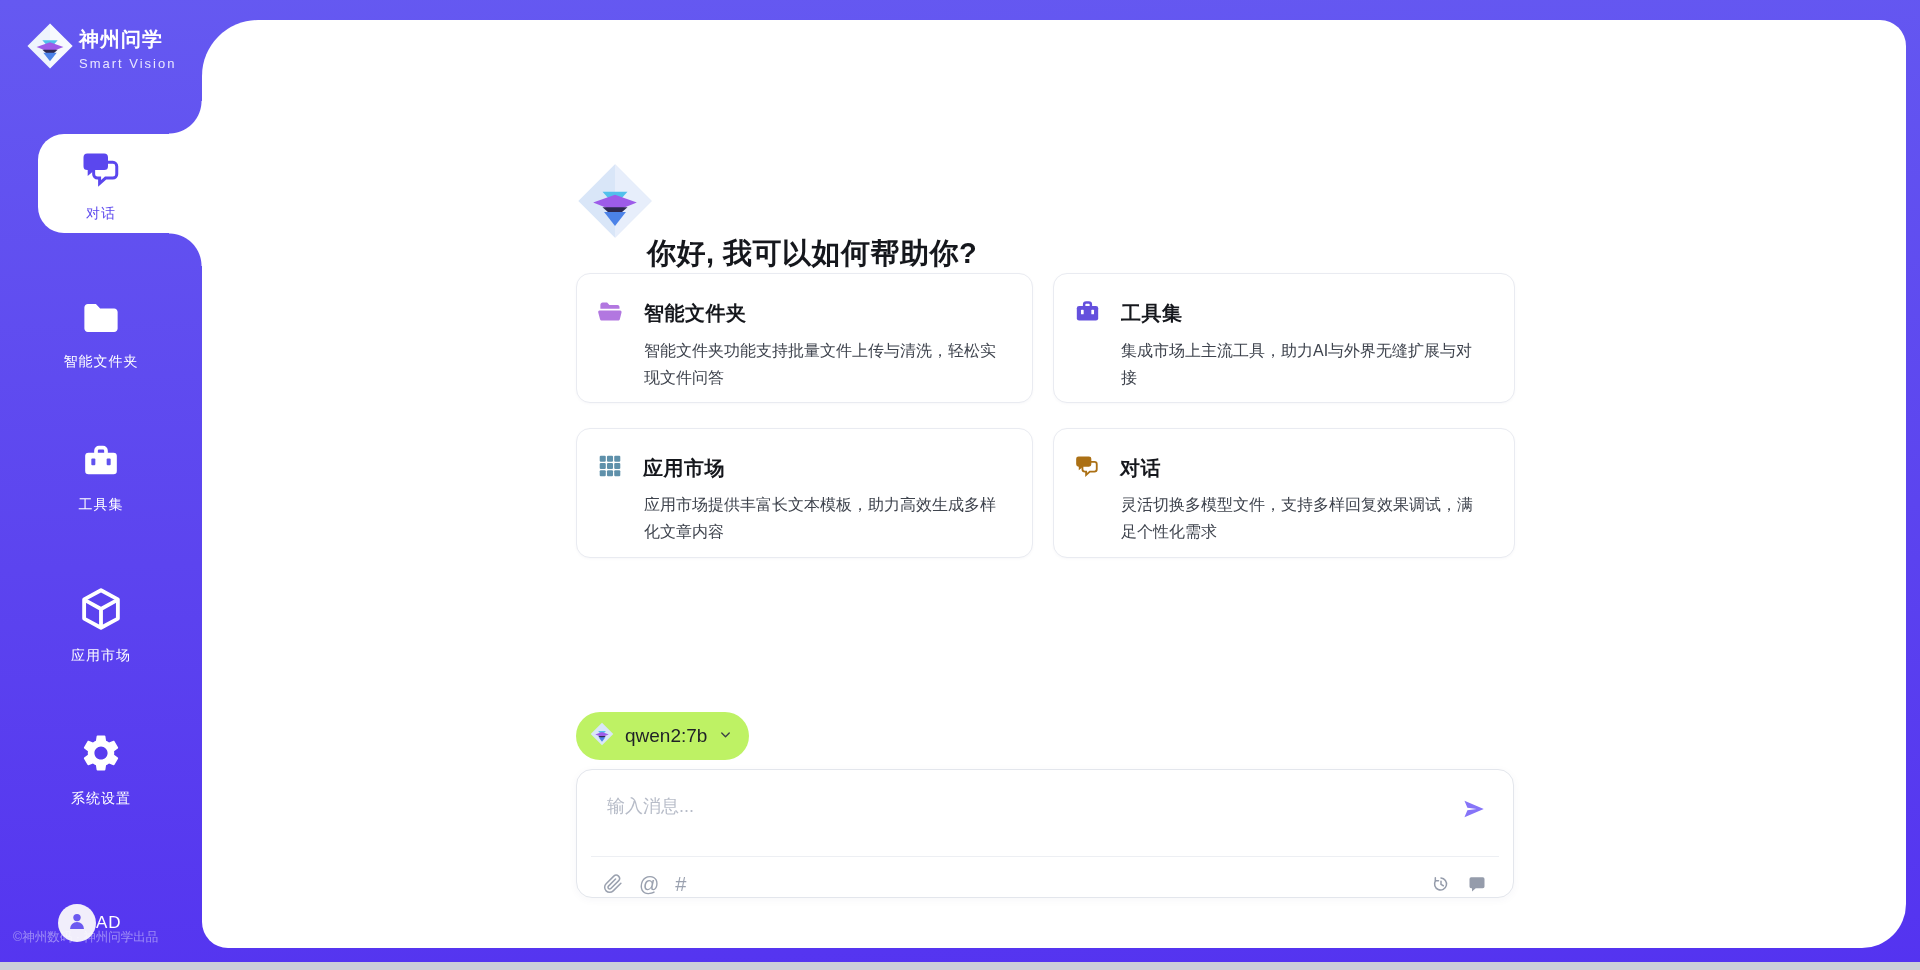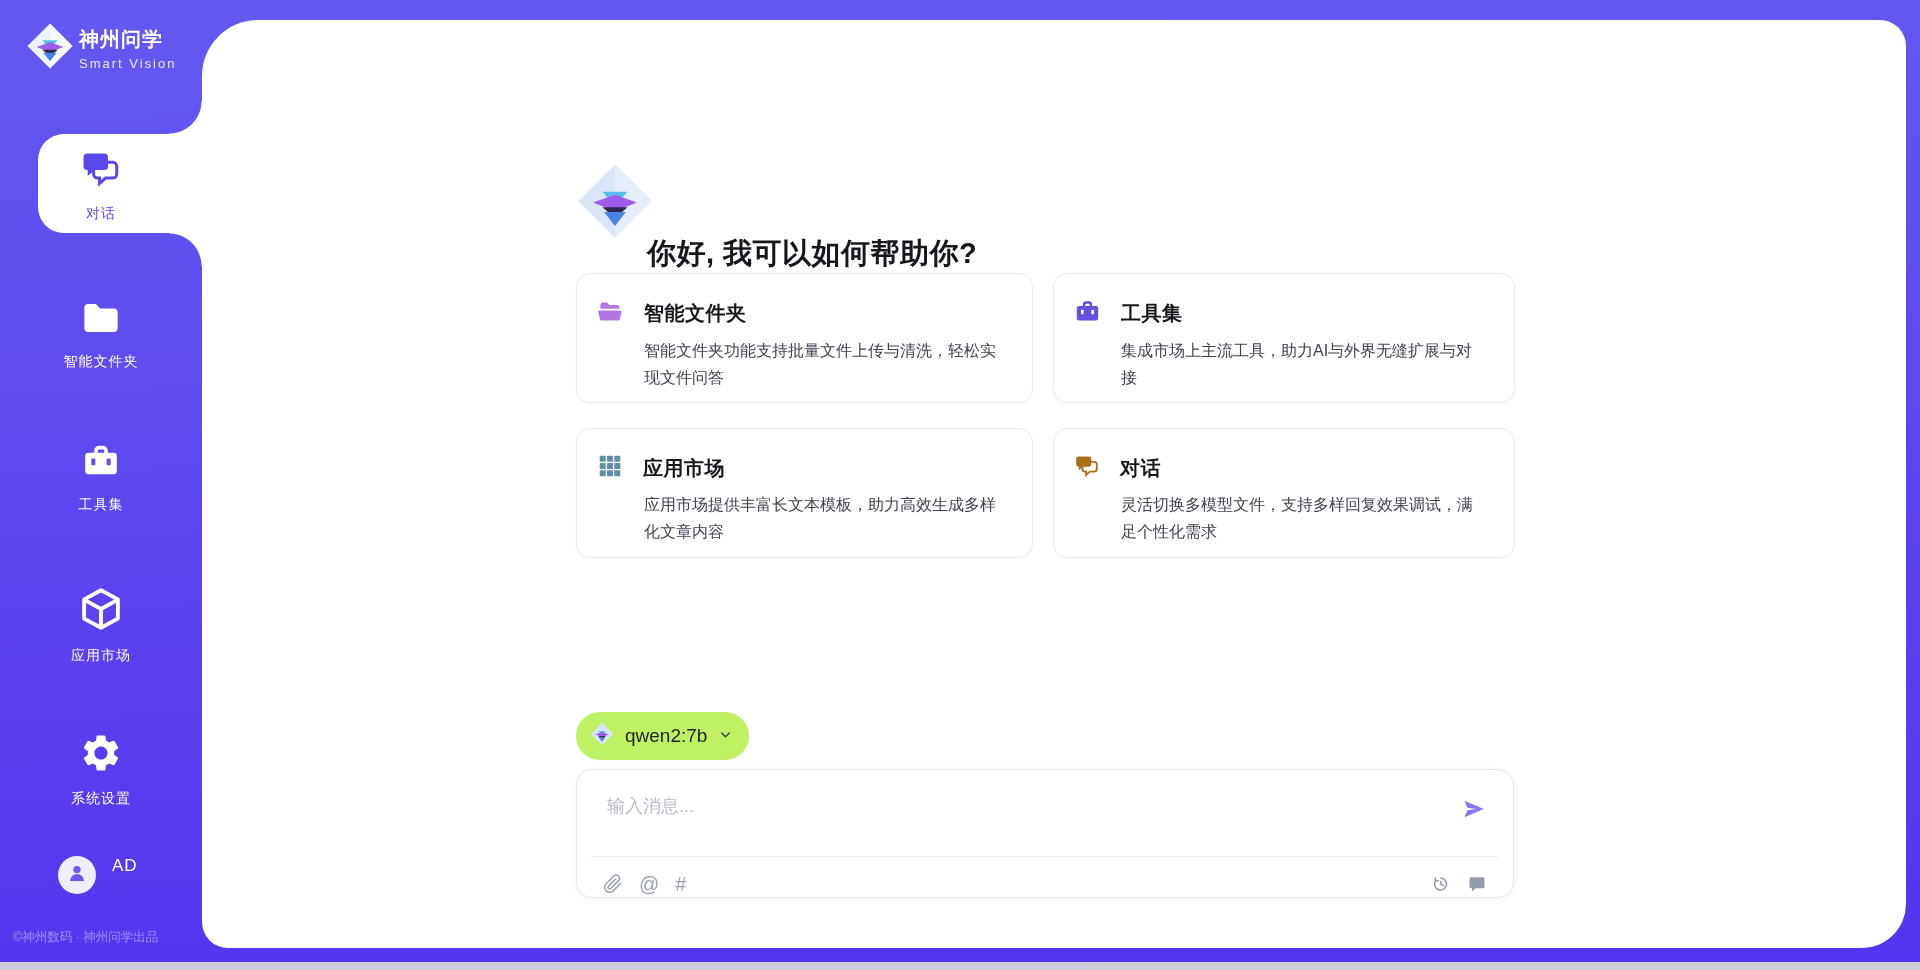--- a/index.html
+++ b/index.html
@@ -34,21 +34,21 @@
   .brand-text .brand-sub { color:#e9e7ff; font-size:13px; letter-spacing:2px; margin-top:3px; }
   .nav-item {
     position:absolute; left:0; width:202px;
     display:flex; flex-direction:column; align-items:center; gap:11px;
     color:#ffffff; cursor:pointer;
   }
   .nav-item .nav-label { font-size:14px; letter-spacing:1px; }
   .nav-item.active { color:#5b47ee; }
   .nav-chat { top:148px; } .nav-folder { top:296px; } .nav-tools { top:441px; }
   .nav-market { top:586px; } .nav-settings { top:731px; }
-  .user-row { position:absolute; left:58px; top:856px; display:flex; gap:16px; cursor:pointer; }
+  .user-row { position:absolute; left:58px; top:904px; display:flex; align-items:center; cursor:pointer; }
   .avatar { width:38px; height:38px; border-radius:50%; background:#f1eefb; display:flex; align-items:center; justify-content:center; }
   .user-name { color:#ffffff; font-size:17px; letter-spacing:1px; }
   .copyright { position:absolute; left:13px; top:929px; width:186px; font-size:12.5px; color:rgba(255,255,255,0.42); white-space:nowrap; }
   
   .main { position:absolute; left:0; top:0; width:1920px; height:970px; z-index:2; }
   .greeting-logo { position:absolute; left:576px; top:162px; width:78px; height:78px; }
   .greeting-title { position:absolute; left:647px; top:186px; font-size:29px; font-weight:700; color:#15171c; letter-spacing:0.5px;margin-top:48px; }
   .card {
     position:absolute; background:#fff; border:1px solid #e9ebf1; border-radius:14px;
     padding:24px 20px 20px 20px; cursor:pointer; box-shadow:0 1px 3px rgba(35,45,80,0.03);

